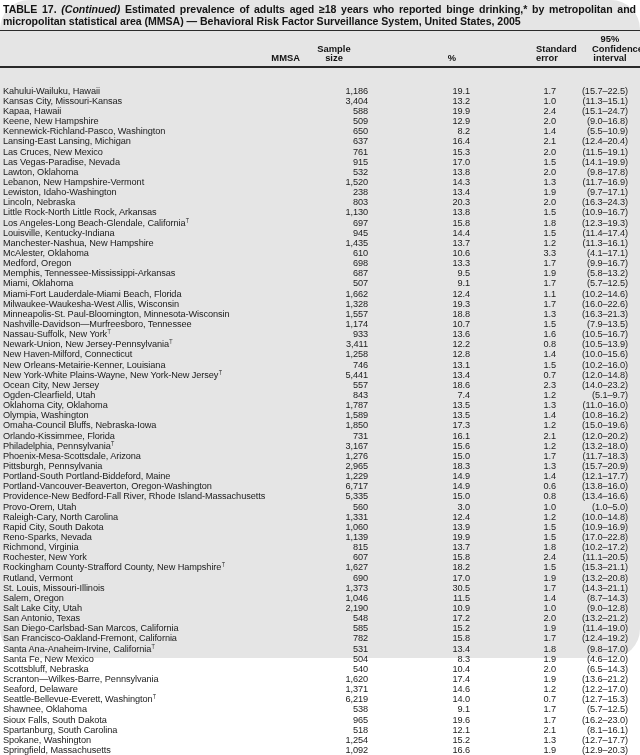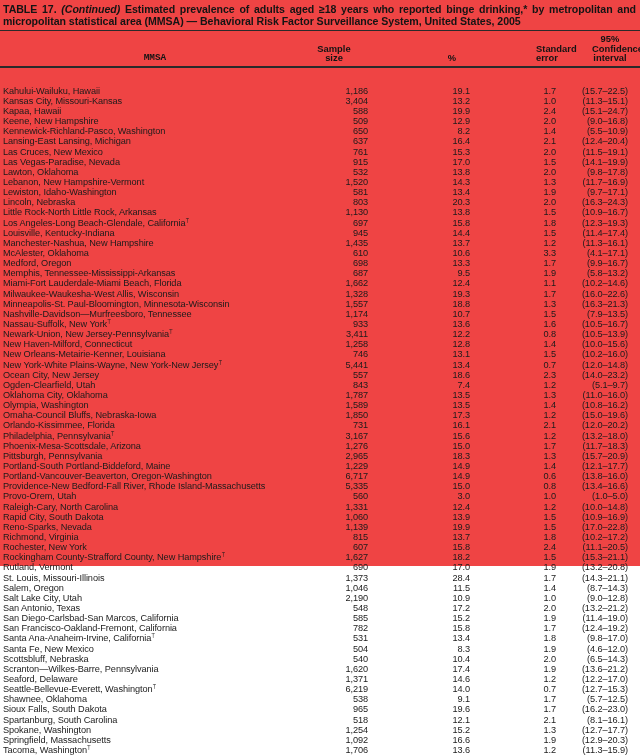--- a/index.html
+++ b/index.html
@@ -2,21 +2,21 @@
 <html><head>
 <meta charset="utf-8">
 <style>
   html,body{margin:0;padding:0;}
   body{
     width:640px;height:755px;background:#ffffff;color:#1b1b1b;
     font-family:"Liberation Sans", sans-serif;
     -webkit-font-smoothing:antialiased;
     overflow:hidden;
   }
-  .page{width:640px;height:566px;background:#ef4444;}
+  .page{width:640px;height:658px;background:#e5e5e5;border-radius:29px;}
   .title{
     margin:0;padding:4px 4px 3px 3px;
     font-size:10.6px;line-height:11.5px;font-weight:bold;
     text-align:justify;letter-spacing:-0.05px;color:#141414;
   }
   .title i{font-style:italic;}
   table{
     width:640px;border-collapse:collapse;table-layout:fixed;
     margin:0;
   }
@@ -24,21 +24,21 @@
   col.c-n{width:68px;}
   col.c-pct{width:102px;}
   col.c-se{width:86px;}
   col.c-ci{width:84px;}
   thead th{
     font-weight:bold;font-size:9.4px;line-height:9.6px;color:#141414;
     vertical-align:bottom;padding:3px 0 3px 0;
     border-top:1px solid #2a2a2a;
     border-bottom:2px solid #2a2a2a;
   }
-  th.h-name{text-align:center;padding-left:10px;font-family:Liberation Mono, monospace;}
+  th.h-name{text-align:right;padding-left:10px;}
   th.h-n{text-align:center;}
   th.h-pct{text-align:center;padding-left:66px;}
   th.h-se{text-align:left;padding-left:66px;}
   th.h-ci{text-align:center;padding-left:36px;padding-right:12px;}
   tbody td{
     font-size:9.2px;line-height:10.14px;height:10.14px;
     padding:0;white-space:nowrap;overflow:hidden;
     letter-spacing:-0.08px;color:#1b1b1b;
   }
   tbody tr:first-child td{padding-top:18px;}
@@ -139,21 +139,21 @@
         </tr>
         <tr>
           <td class="td-name">Lebanon, New Hampshire-Vermont</td>
           <td class="td-n">1,520</td>
           <td class="td-pct">14.3</td>
           <td class="td-se">1.3</td>
           <td class="td-ci">(11.7–16.9)</td>
         </tr>
         <tr>
           <td class="td-name">Lewiston, Idaho-Washington</td>
-          <td class="td-n">581</td>
+          <td class="td-n">238</td>
           <td class="td-pct">13.4</td>
           <td class="td-se">1.9</td>
           <td class="td-ci">(9.7–17.1)</td>
         </tr>
         <tr>
           <td class="td-name">Lincoln, Nebraska</td>
           <td class="td-n">803</td>
           <td class="td-pct">20.3</td>
           <td class="td-se">2.0</td>
           <td class="td-ci">(16.3–24.3)</td>
@@ -201,20 +201,27 @@
           <td class="td-ci">(9.9–16.7)</td>
         </tr>
         <tr>
           <td class="td-name">Memphis, Tennessee-Mississippi-Arkansas</td>
           <td class="td-n">687</td>
           <td class="td-pct">9.5</td>
           <td class="td-se">1.9</td>
           <td class="td-ci">(5.8–13.2)</td>
         </tr>
         <tr>
+          <td class="td-name">Miami, Oklahoma</td>
+          <td class="td-n">507</td>
+          <td class="td-pct">9.1</td>
+          <td class="td-se">1.7</td>
+          <td class="td-ci">(5.7–12.5)</td>
+        </tr>
+        <tr>
           <td class="td-name">Miami-Fort Lauderdale-Miami Beach, Florida</td>
           <td class="td-n">1,662</td>
           <td class="td-pct">12.4</td>
           <td class="td-se">1.1</td>
           <td class="td-ci">(10.2–14.6)</td>
         </tr>
         <tr>
           <td class="td-name">Milwaukee-Waukesha-West Allis, Wisconsin</td>
           <td class="td-n">1,328</td>
           <td class="td-pct">19.3</td>
@@ -406,21 +413,21 @@
         <tr>
           <td class="td-name">Rutland, Vermont</td>
           <td class="td-n">690</td>
           <td class="td-pct">17.0</td>
           <td class="td-se">1.9</td>
           <td class="td-ci">(13.2–20.8)</td>
         </tr>
         <tr>
           <td class="td-name">St. Louis, Missouri-Illinois</td>
           <td class="td-n">1,373</td>
-          <td class="td-pct">28.4</td>
+          <td class="td-pct">30.5</td>
           <td class="td-se">1.7</td>
           <td class="td-ci">(14.3–21.1)</td>
         </tr>
         <tr>
           <td class="td-name">Salem, Oregon</td>
           <td class="td-n">1,046</td>
           <td class="td-pct">11.5</td>
           <td class="td-se">1.4</td>
           <td class="td-ci">(8.7–14.3)</td>
         </tr>

